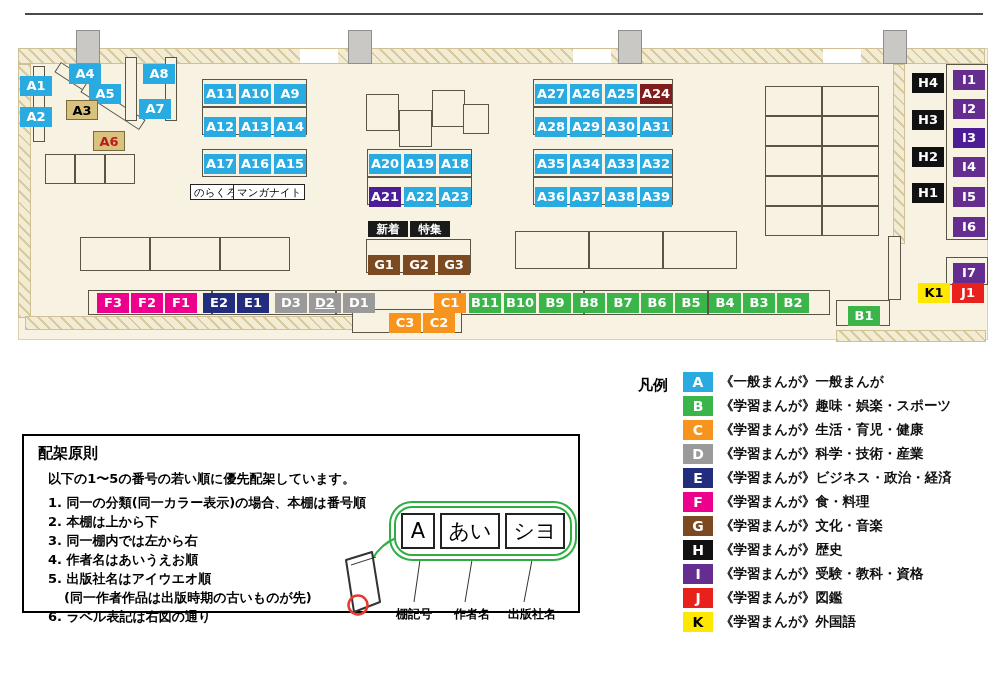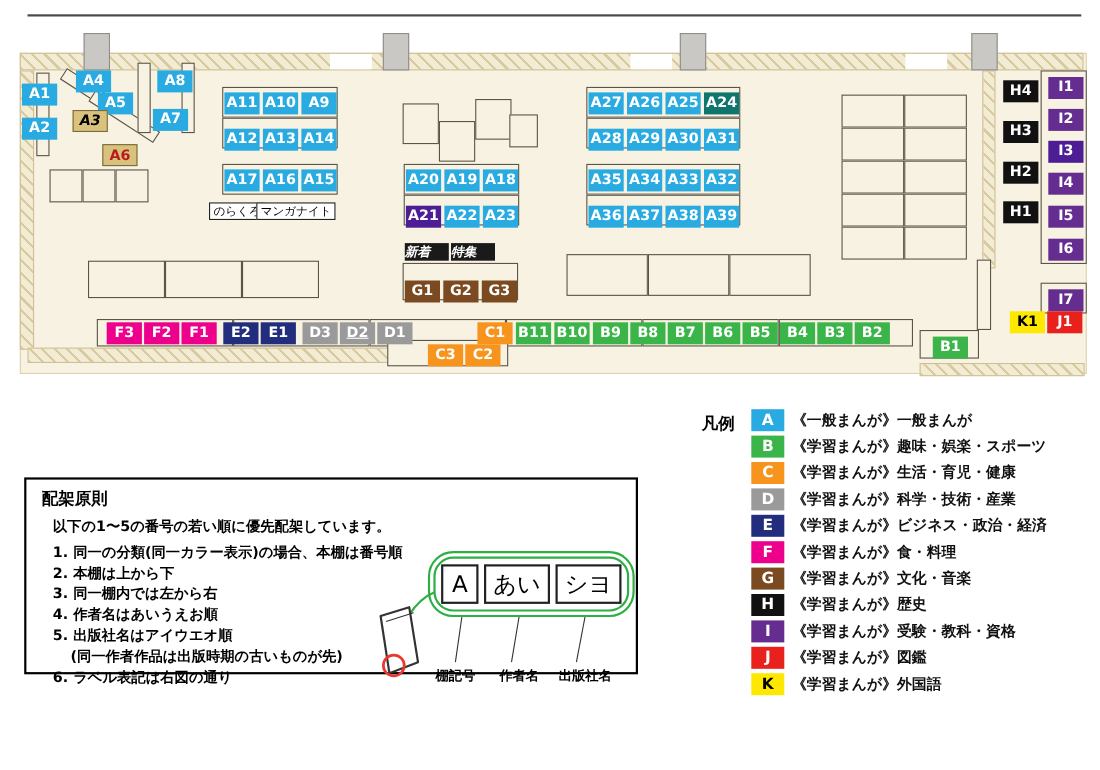--- a/index.html
+++ b/index.html
@@ -10,21 +10,21 @@
   #floor-map{position:absolute;left:0;top:0;width:1000px;height:360px;}
   .wall-line{position:absolute;left:25px;top:13px;width:958px;height:2px;background:#4a4a4a;}
   .floor{position:absolute;left:18px;top:48px;width:970px;height:292px;background:#f8f2e2;border:1px solid #ddd0aa;box-sizing:border-box;}
   .hatch{position:absolute;background-color:#f3ecd4;background-image:repeating-linear-gradient(45deg,#d9caa0 0 2px,rgba(0,0,0,0) 2px 8px);border:1px solid #cfc096;box-sizing:border-box;}
   .gap{position:absolute;background:#fff;}
   .pillar{position:absolute;background:#c9c8c4;border:1px solid #8f8e8a;box-sizing:border-box;}
   .shelf{position:absolute;background:#f8f2e2;border:1px solid #5a5546;box-sizing:border-box;}
   #map-labels{position:absolute;left:0;top:0;}
   .slabel{position:absolute;width:32px;height:20px;line-height:20px;text-align:center;font-size:13px;font-weight:bold;color:#fff;box-sizing:border-box;}
   .alabel-plain{position:absolute;background:#fff;border:1px solid #222;color:#000;font-size:10.5px;line-height:14px;height:16px;padding:0 3px;box-sizing:border-box;white-space:nowrap;}
-  .alabel-dark{position:absolute;background:#1a1a1a;color:#fff;font-size:11.5px;font-weight:bold;text-align:left;width:40px;height:16px;line-height:16px;font-style:italic;}
+  .alabel-dark{position:absolute;background:#1a1a1a;color:#fff;font-size:11.5px;font-weight:bold;text-align:center;width:40px;height:16px;line-height:16px;}
 
   
   #legend{position:absolute;left:625px;top:368px;width:372px;height:280px;}
   .legend-title{position:absolute;left:13px;top:8px;font-size:15px;font-weight:bold;color:#000;}
   .legend-items{position:absolute;left:58px;top:2px;}
   .legend-row{display:flex;align-items:center;height:24px;}
   .legend-swatch{width:30px;height:20px;flex:none;text-align:center;line-height:20px;font-weight:bold;font-size:14px;}
   .legend-text{margin-left:7px;font-size:13.5px;font-weight:bold;color:#111;white-space:nowrap;}
 
   
@@ -113,21 +113,21 @@
     <div class="shelf" style="left:836px;top:300px;width:54px;height:26px"></div>
     <div class="shelf" style="left:888px;top:236px;width:13px;height:64px"></div>
     <div class="shelf" style="left:946px;top:64px;width:42px;height:176px"></div>
     <div class="shelf" style="left:946px;top:257px;width:42px;height:28px"></div>
 
     <div id="map-labels">
         <div class="slabel" style="left: 20px; top: 76px; background: rgb(41, 171, 226);">A1</div>
         <div class="slabel" style="left: 20px; top: 107px; background: rgb(41, 171, 226);">A2</div>
         <div class="slabel" style="left: 69px; top: 64px; background: rgb(41, 171, 226);">A4</div>
         <div class="slabel" style="left: 89px; top: 84px; background: rgb(41, 171, 226);">A5</div>
-        <div class="slabel" style="left: 66px; top: 100px; background: rgb(217, 193, 126); color: rgb(0, 0, 0); border: 1px solid rgb(122, 106, 60); font-style: italic;">A3</div>
+        <div class="slabel" style="left: 66px; top: 100px; background: rgb(217, 193, 126); color: rgb(0, 0, 0); border: 1px solid rgb(122, 106, 60);">A3</div>
         <div class="slabel" style="left: 93px; top: 131px; background: rgb(217, 193, 126); color: #b91c1c; border: 1px solid rgb(122, 106, 60);">A6</div>
         <div class="slabel" style="left: 143px; top: 64px; background: rgb(41, 171, 226);">A8</div>
         <div class="slabel" style="left: 139px; top: 99px; background: rgb(41, 171, 226);">A7</div>
         <div class="slabel" style="left: 204px; top: 84px; background: rgb(41, 171, 226);">A11</div>
         <div class="slabel" style="left: 239px; top: 84px; background: rgb(41, 171, 226);">A10</div>
         <div class="slabel" style="left: 274px; top: 84px; background: rgb(41, 171, 226);">A9</div>
         <div class="slabel" style="left: 204px; top: 117px; background: rgb(41, 171, 226);">A12</div>
         <div class="slabel" style="left: 239px; top: 117px; background: rgb(41, 171, 226);">A13</div>
         <div class="slabel" style="left: 274px; top: 117px; background: rgb(41, 171, 226);">A14</div>
         <div class="slabel" style="left: 204px; top: 154px; background: rgb(41, 171, 226);">A17</div>
@@ -135,21 +135,21 @@
         <div class="slabel" style="left: 274px; top: 154px; background: rgb(41, 171, 226);">A15</div>
         <div class="slabel" style="left: 369px; top: 154px; background: rgb(41, 171, 226);">A20</div>
         <div class="slabel" style="left: 404px; top: 154px; background: rgb(41, 171, 226);">A19</div>
         <div class="slabel" style="left: 439px; top: 154px; background: rgb(41, 171, 226);">A18</div>
         <div class="slabel" style="left: 369px; top: 187px; background: #4c1d95;">A21</div>
         <div class="slabel" style="left: 404px; top: 187px; background: rgb(41, 171, 226);">A22</div>
         <div class="slabel" style="left: 439px; top: 187px; background: rgb(41, 171, 226);">A23</div>
         <div class="slabel" style="left: 535px; top: 84px; background: rgb(41, 171, 226);">A27</div>
         <div class="slabel" style="left: 570px; top: 84px; background: rgb(41, 171, 226);">A26</div>
         <div class="slabel" style="left: 605px; top: 84px; background: rgb(41, 171, 226);">A25</div>
-        <div class="slabel" style="left: 640px; top: 84px; background: #0f766e;">A24</div>
+        <div class="slabel" style="left: 640px; top: 84px; background: #7f1d1d;">A24</div>
         <div class="slabel" style="left: 535px; top: 117px; background: rgb(41, 171, 226);">A28</div>
         <div class="slabel" style="left: 570px; top: 117px; background: rgb(41, 171, 226);">A29</div>
         <div class="slabel" style="left: 605px; top: 117px; background: rgb(41, 171, 226);">A30</div>
         <div class="slabel" style="left: 640px; top: 117px; background: rgb(41, 171, 226);">A31</div>
         <div class="slabel" style="left: 535px; top: 154px; background: rgb(41, 171, 226);">A35</div>
         <div class="slabel" style="left: 570px; top: 154px; background: rgb(41, 171, 226);">A34</div>
         <div class="slabel" style="left: 605px; top: 154px; background: rgb(41, 171, 226);">A33</div>
         <div class="slabel" style="left: 640px; top: 154px; background: rgb(41, 171, 226);">A32</div>
         <div class="slabel" style="left: 535px; top: 187px; background: rgb(41, 171, 226);">A36</div>
         <div class="slabel" style="left: 570px; top: 187px; background: rgb(41, 171, 226);">A37</div>

